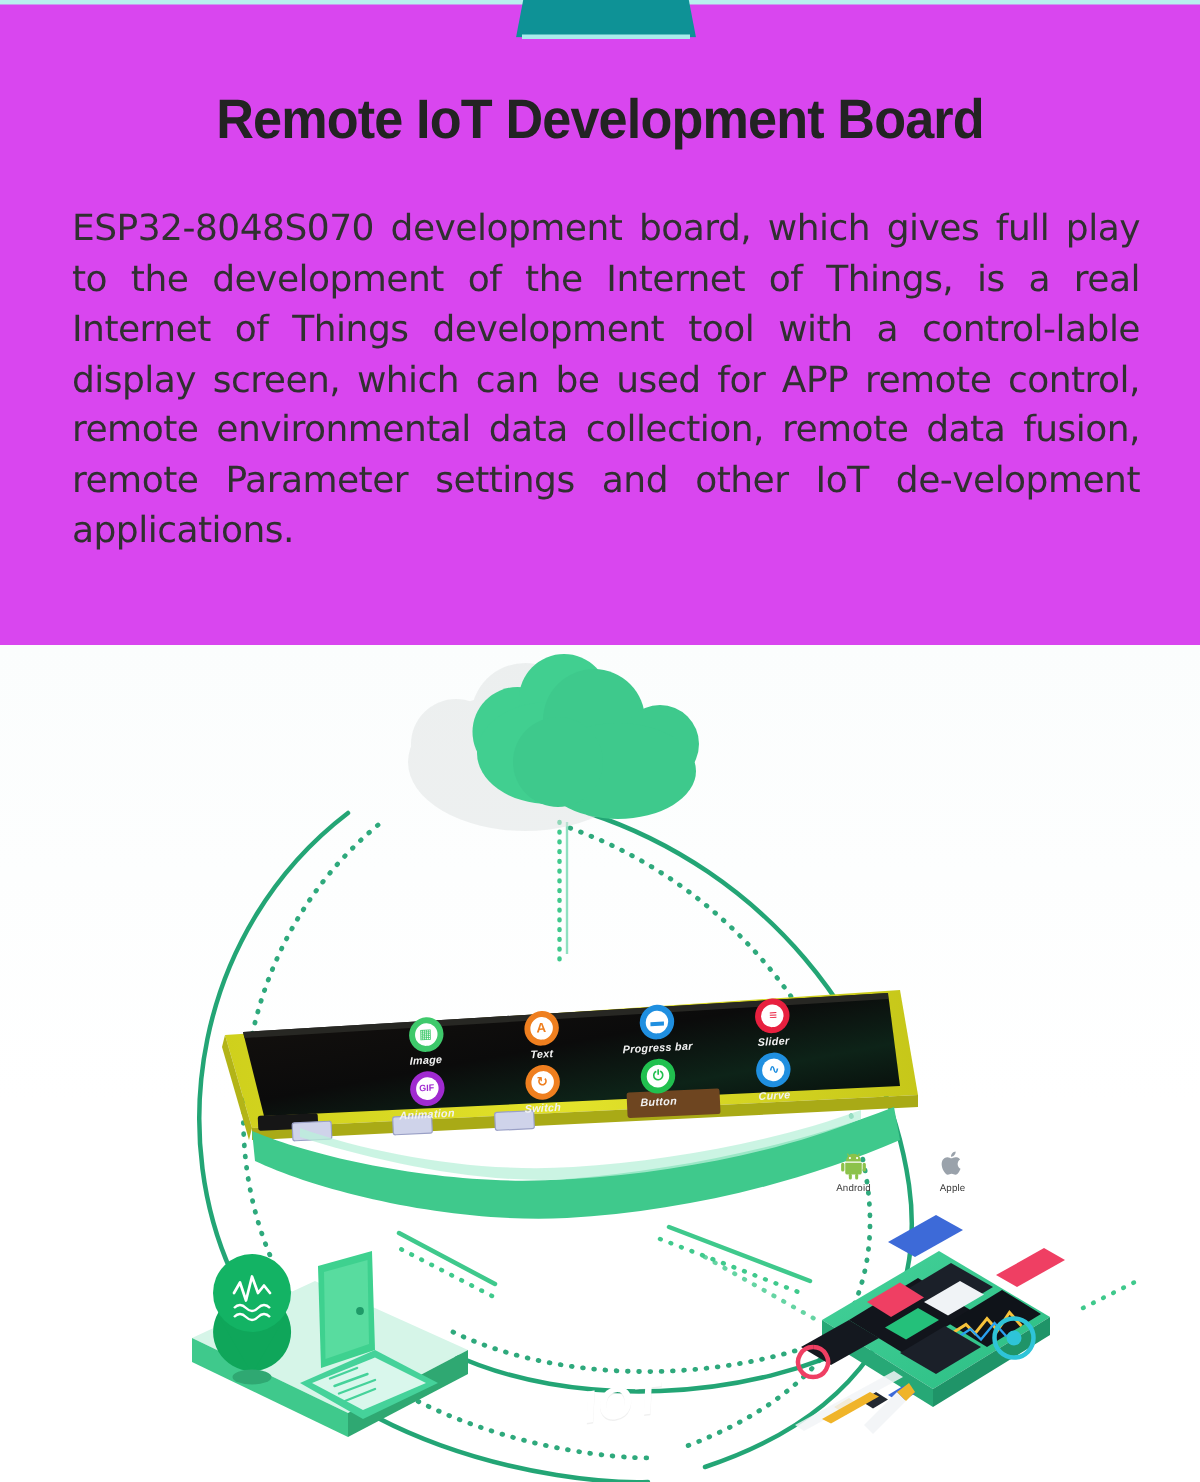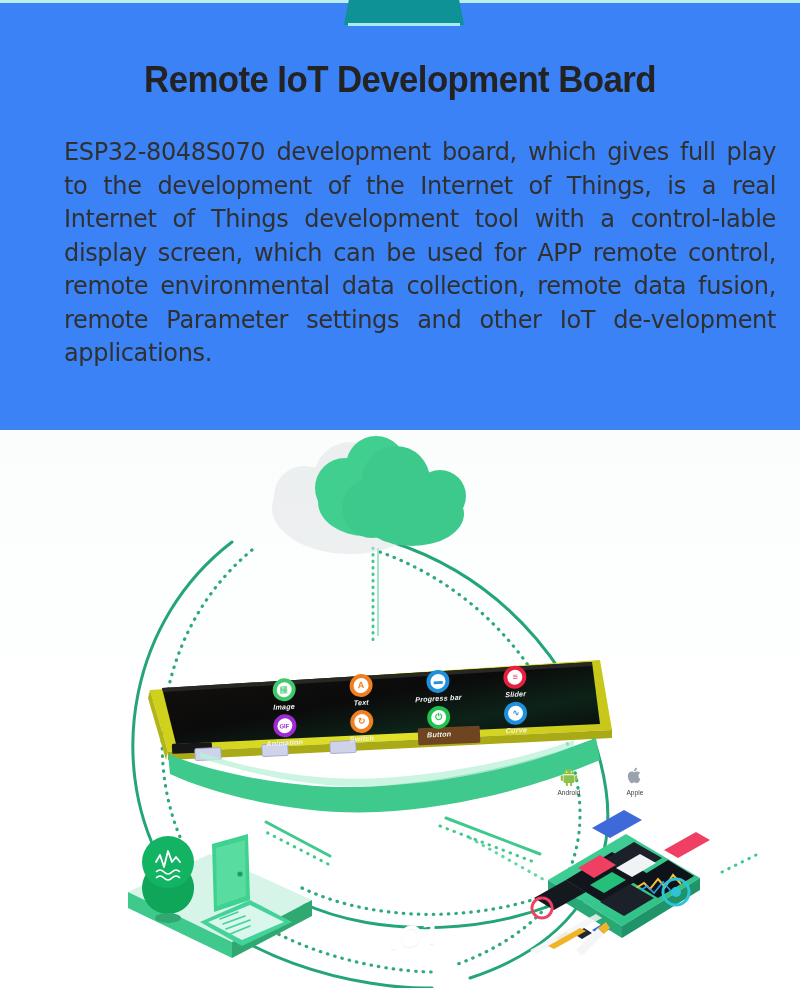--- a/index.html
+++ b/index.html
@@ -10,21 +10,21 @@
     height: 988px;
     background: #ffffff;
     font-family: "Liberation Sans", "DejaVu Sans", sans-serif;
     overflow: hidden;
   }
 
   .page {
     position: relative;
     width: 800px;
     height: 988px;
-    background: #3b82f6;
+    background: #d946ef;
   }
 
   
   .top-rule {
     position: absolute;
     top: 0; left: 0;
     width: 800px;
     height: 3px;
     background: #b8f0ee;
   }
@@ -58,21 +58,21 @@
     letter-spacing: -0.6px;
     color: #232323;
     font-family: "Liberation Sans Narrow", "Liberation Sans", sans-serif;
     transform: scaleX(0.94);
   }
 
   
   .page-desc {
     position: absolute;
     top: 136px;
-    left: 64px;
+    left: 48px;
     width: 712px;
     font-size: 24px;
     line-height: 33.5px;
     color: #303030;
     text-align: justify;
     text-justify: inter-word;
     font-family: "DejaVu Sans", "Liberation Sans", sans-serif;
     letter-spacing: -0.35px;
     word-spacing: 0.5px;
     hyphens: manual;

